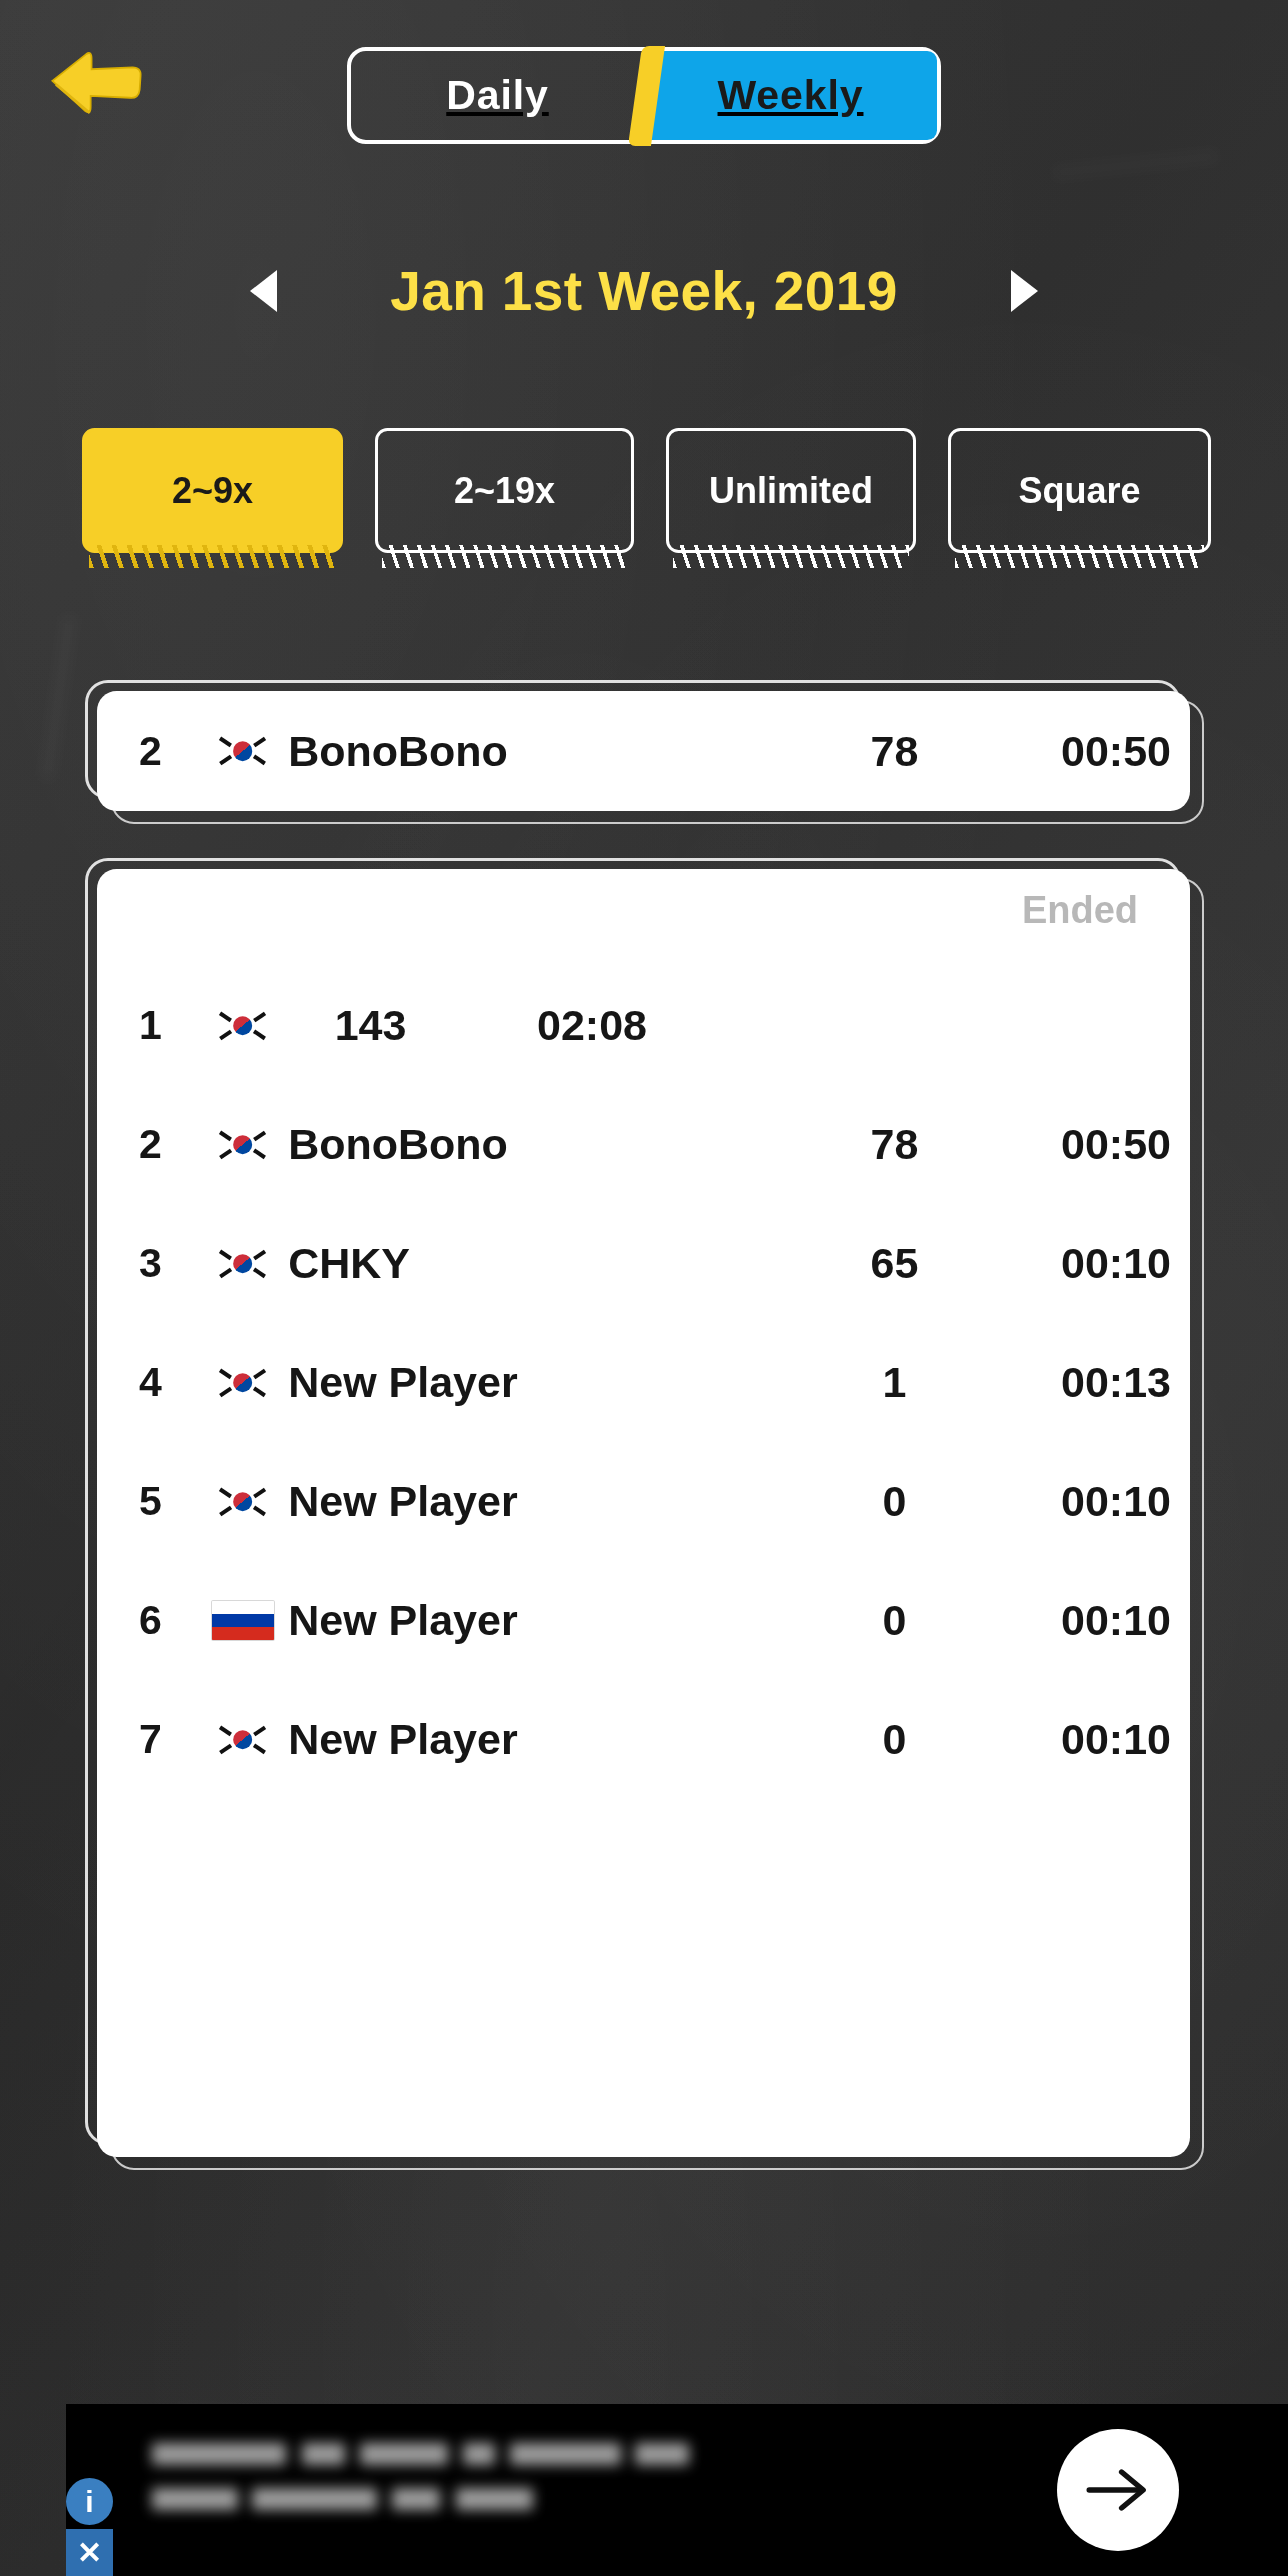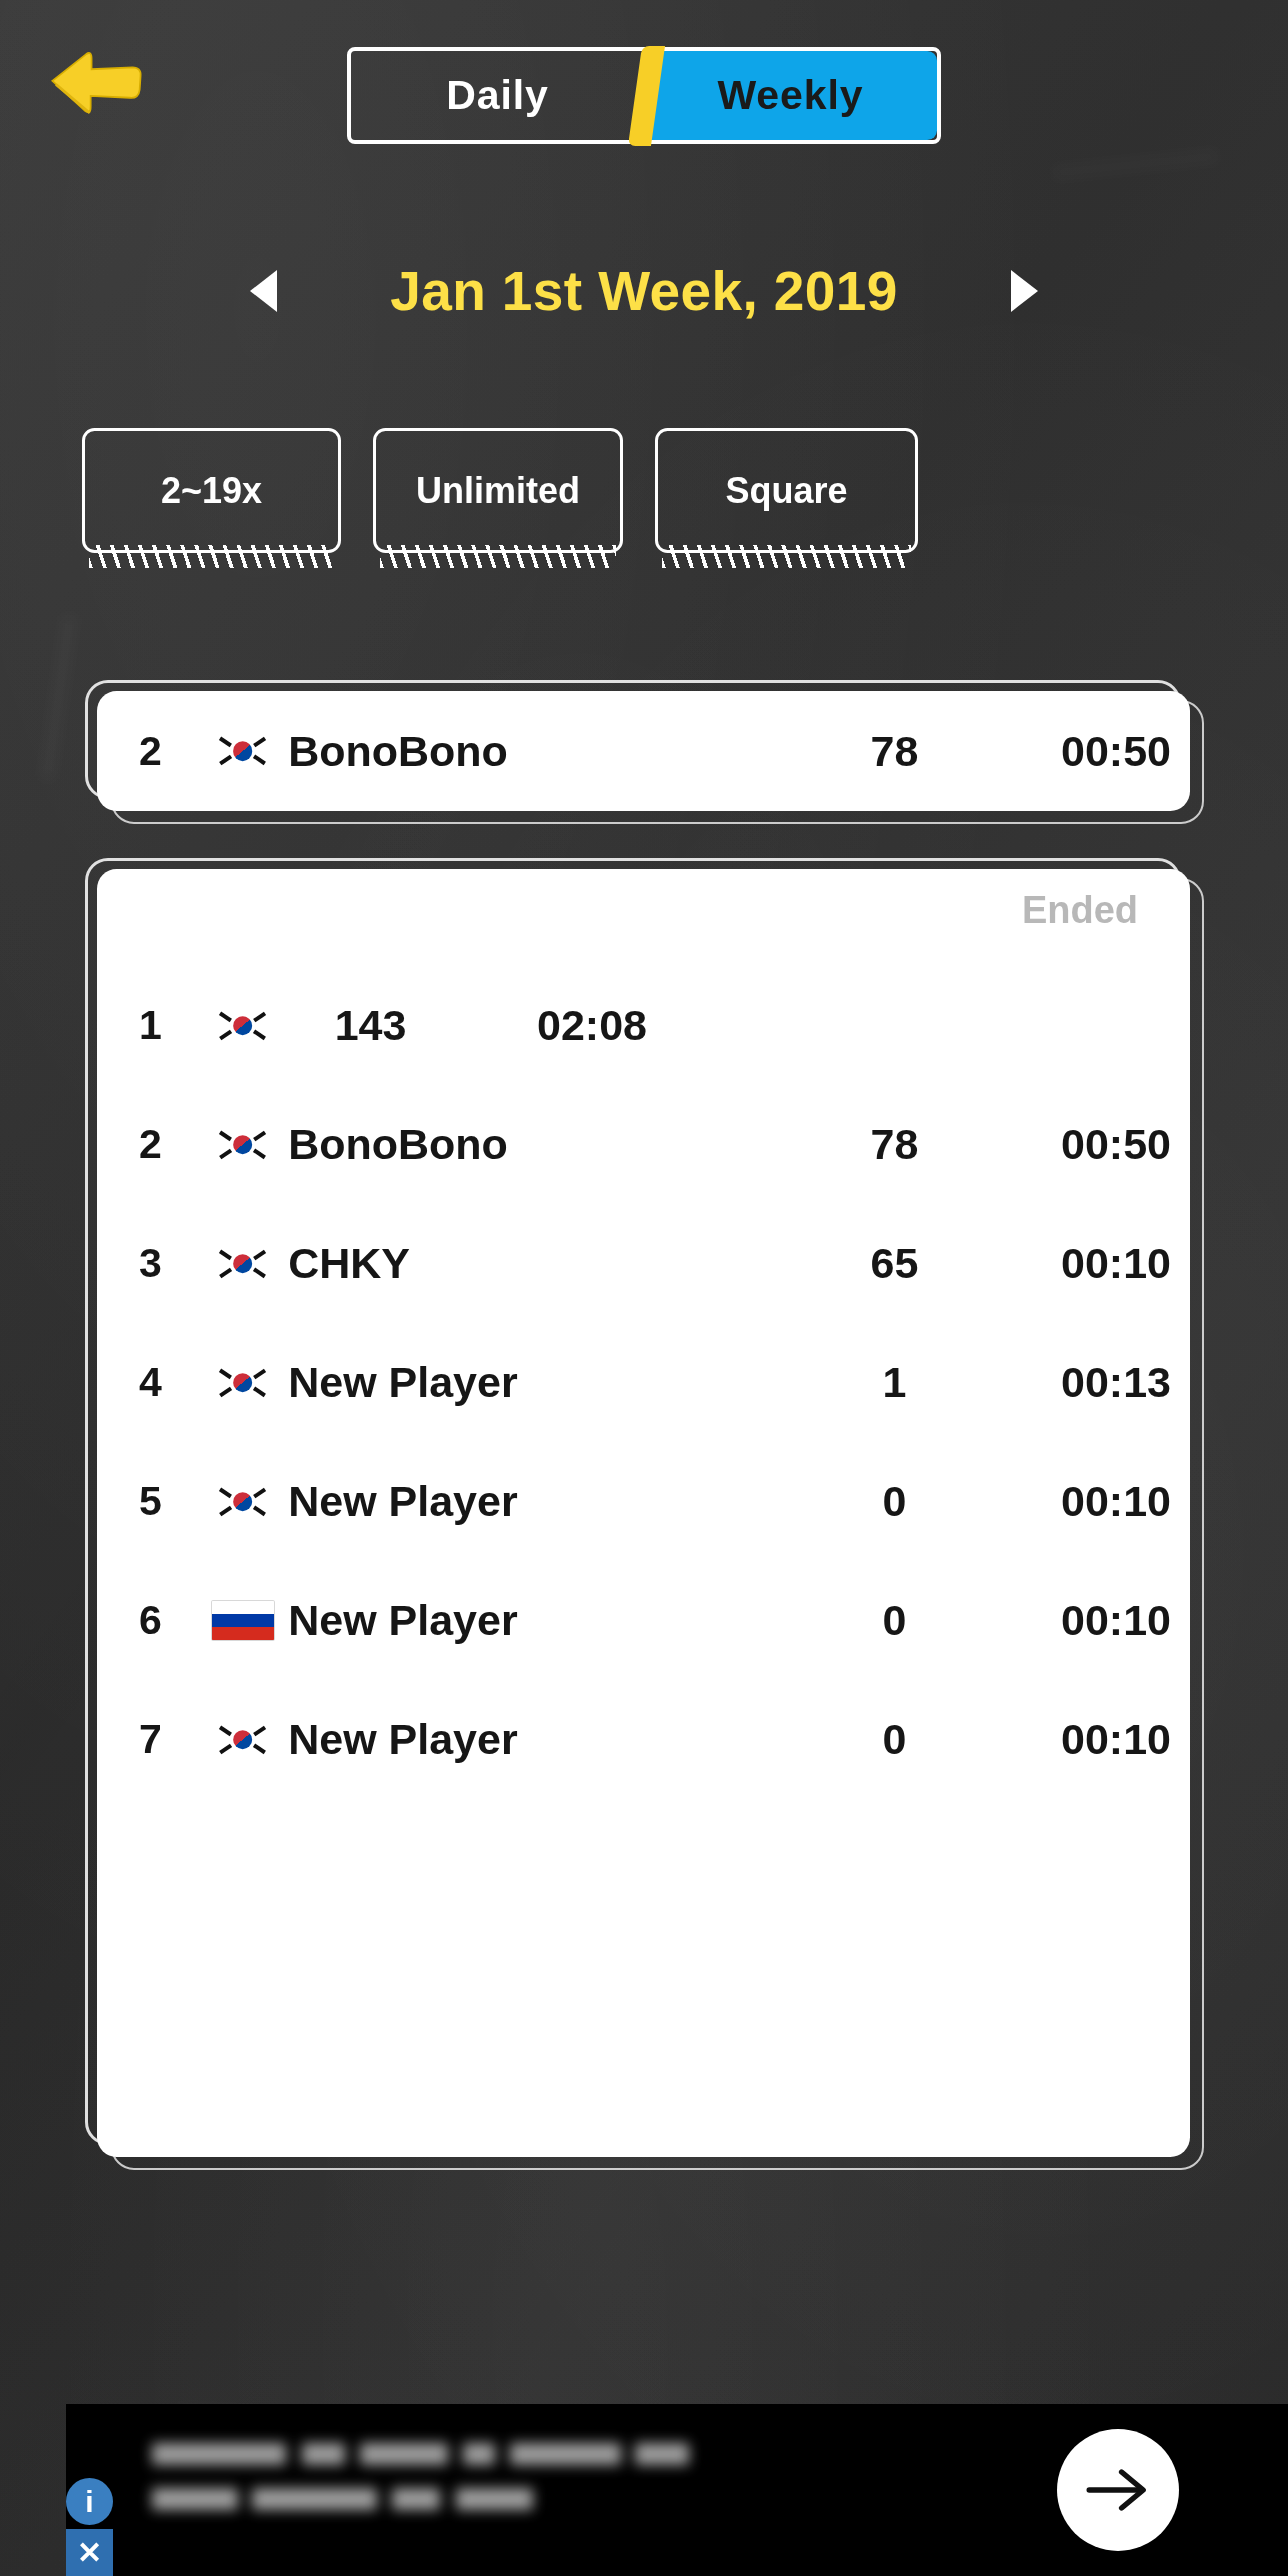--- a/index.html
+++ b/index.html
@@ -32,24 +32,25 @@
     left: 47px; top: 43px;
     width: 98px; height: 81px;
   }
 
   
   .mode-toggle {
     position: absolute;
     left: 347px; top: 47px;
     width: 594px; height: 97px;
     border: 4.5px solid #fff;
-    border-radius: 8px;
+    border-radius: 19px;
     display: flex;
     align-items: stretch;
     overflow: visible;
+    text-decoration: underline;
   }
   .mode-btn {
     flex: 1;
     display: flex; align-items: center; justify-content: center;
     font-size: 41px; font-weight: bold;
     letter-spacing: 0.9px;
   }
   .mode-btn.daily { color: #ffffff; }
   .mode-btn.weekly {
     color: #1a1a1a;
@@ -315,20 +316,24 @@
   </div>
 </div>
 
 <div class="week-nav">
   <div class="nav-tri left"></div>
   <div class="week-title">Jan 1st Week, 2019</div>
   <div class="nav-tri right"></div>
 </div>
 
 <div class="filters">
+  <div class="chip chip-0 active">
+    <span>2~9x</span>
+    <span class="hatch"></span>
+  </div>
   <div class="chip chip-1">
     <span>2~19x</span>
     <span class="hatch"></span>
   </div>
   <div class="chip chip-2">
     <span>Unlimited</span>
     <span class="hatch"></span>
   </div>
   <div class="chip chip-3">
     <span>Square</span>

